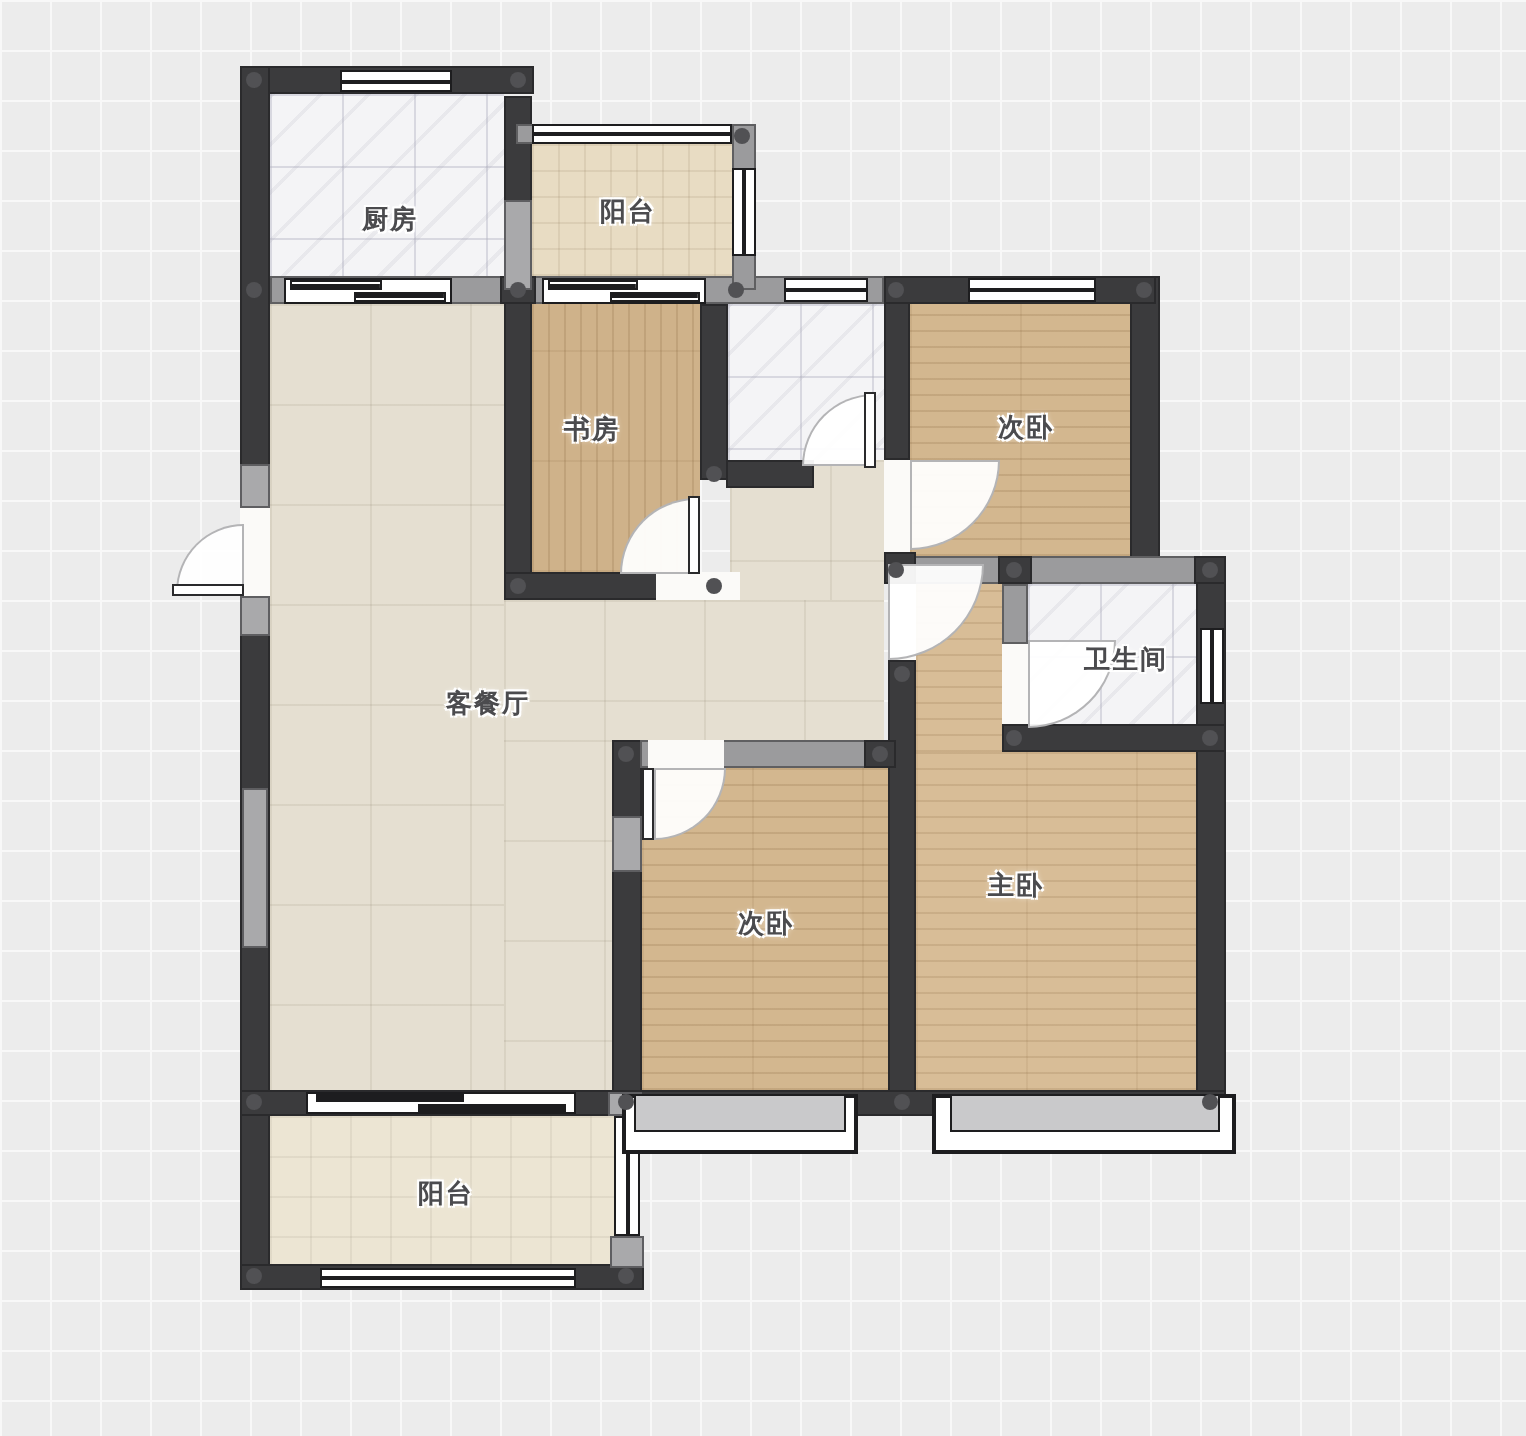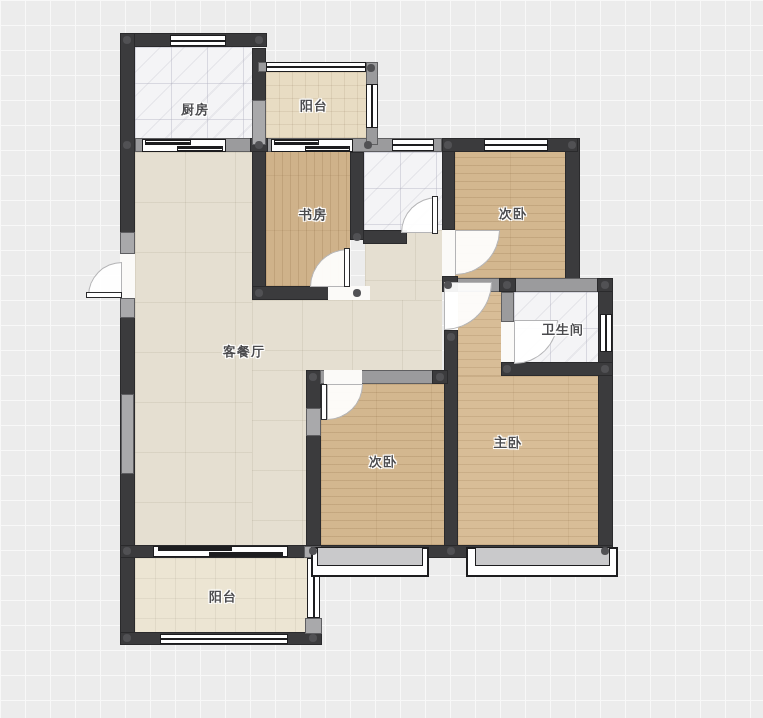--- a/index.html
+++ b/index.html
@@ -211,21 +211,21 @@
   <div class="dot" style="left:436px;top:373px;"></div>
   <div class="dot" style="left:123px;top:547px;"></div>
   <div class="dot" style="left:309px;top:547px;"></div>
   <div class="dot" style="left:447px;top:547px;"></div>
   <div class="dot" style="left:601px;top:547px;"></div>
   <div class="dot" style="left:123px;top:634px;"></div>
   <div class="dot" style="left:309px;top:634px;"></div>
 
   <div class="room-label" style="left:195px;top:110px;">厨房</div>
   <div class="room-label" style="left:314px;top:106px;">阳台</div>
-  <div class="room-label" style="left:313px;top:215px;font-family:Liberation Serif, serif;">书房</div>
+  <div class="room-label" style="left:296px;top:215px;font-family:Liberation Serif, serif;">书房</div>
   <div class="room-label" style="left:513px;top:214px;">次卧</div>
   <div class="room-label" style="left:563px;top:330px;text-align:center;">卫生间</div>
   <div class="room-label" style="left:244px;top:352px;">客餐厅</div>
   <div class="room-label" style="left:383px;top:462px;">次卧</div>
   <div class="room-label" style="left:508px;top:443px;">主卧</div>
   <div class="room-label" style="left:223px;top:597px;">阳台</div>
 
 </div>
 
 </body></html>

